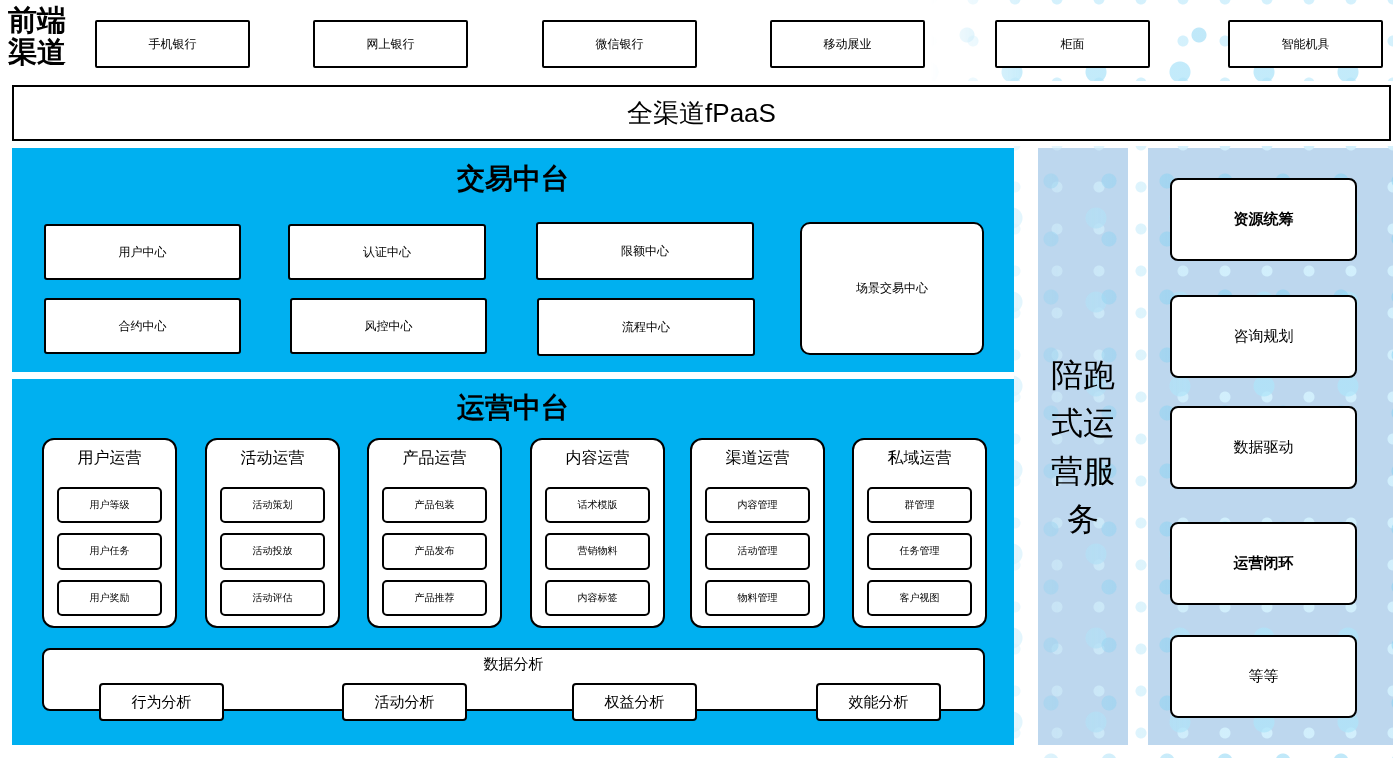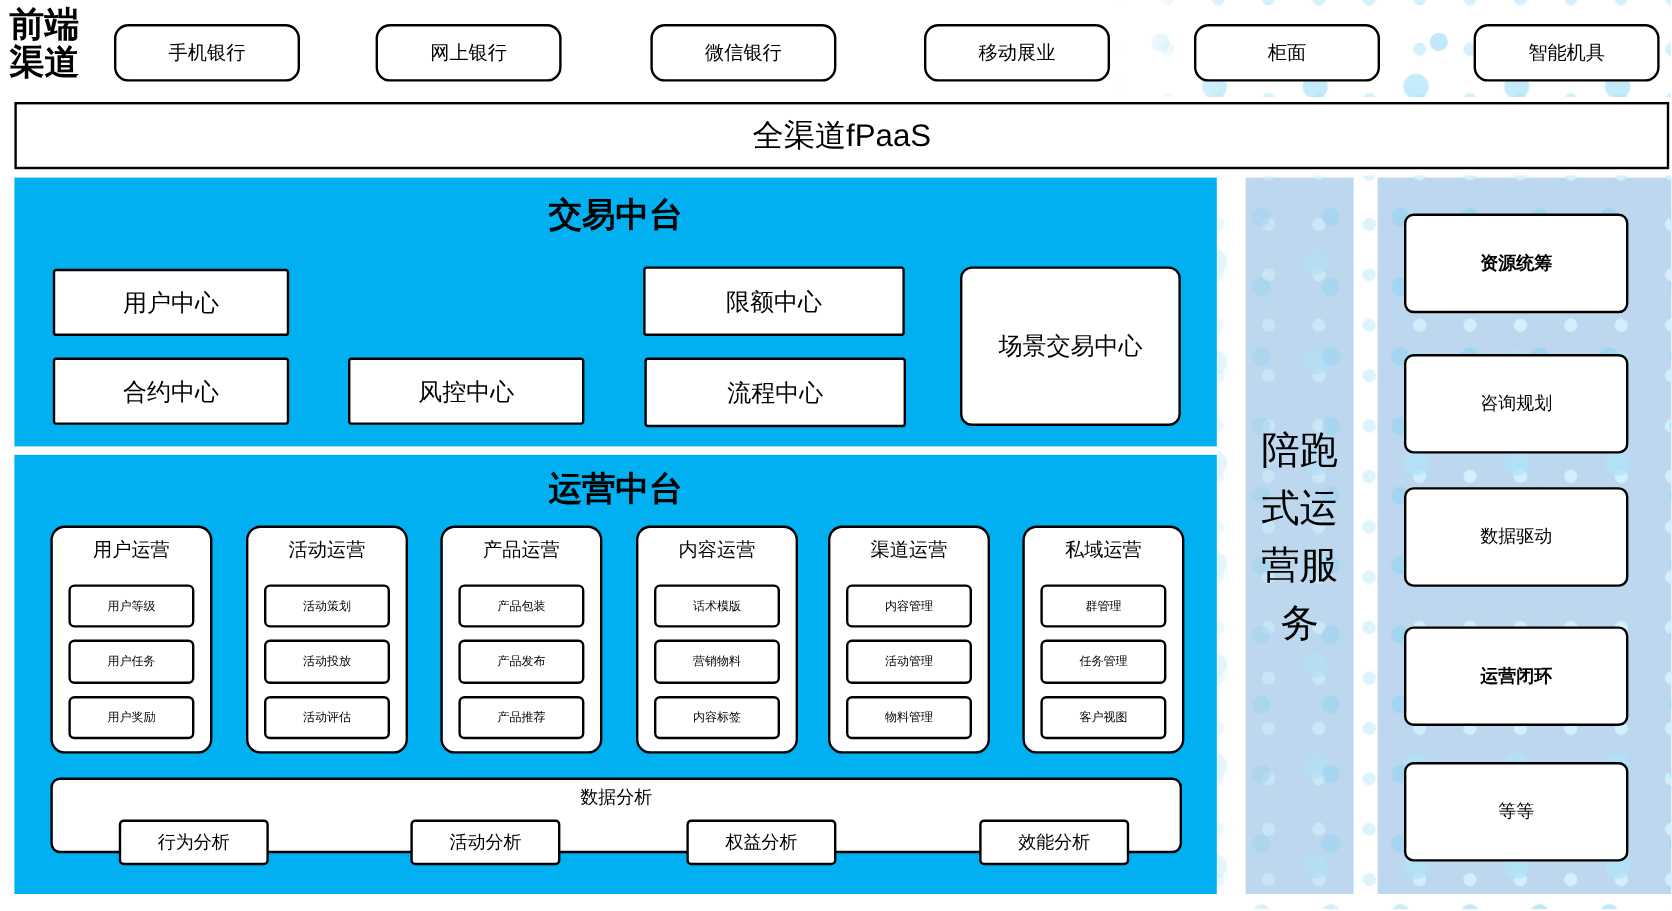--- a/index.html
+++ b/index.html
@@ -19,40 +19,40 @@
     mask-image:linear-gradient(to right,transparent 0,#000 22%);}
   .dots-right{left:1014px;top:146px;width:379px;height:612px;
     -webkit-mask-image:linear-gradient(to right,rgba(0,0,0,.45) 0,#000 55%);
     mask-image:linear-gradient(to right,rgba(0,0,0,.45) 0,#000 55%);}
 
   
   .front-label{position:absolute;left:8px;top:4px;width:86px;
     font-family:"DejaVu Serif","Liberation Serif",serif;font-weight:700;
     font-size:29px;line-height:1.12;white-space:pre-line;z-index:3;}
   .chan{position:absolute;top:20px;height:48px;width:155px;background:#fff;
-    border:2px solid #000;border-radius:12px;display:flex;align-items:center;
-    justify-content:center;font-size:16px;z-index:3;box-sizing:border-box;}
+    border:2px solid #000;border-radius:2px;display:flex;align-items:center;
+    justify-content:center;font-size:12px;z-index:3;box-sizing:border-box;}
   .chan-0{left:95px;} .chan-1{left:313px;} .chan-2{left:542px;}
   .chan-3{left:770px;} .chan-4{left:995px;} .chan-5{left:1228px;}
 
   .fpaas{position:absolute;left:12px;top:85px;width:1379px;height:56px;
     background:#fff;border:2px solid #000;display:flex;align-items:center;
     justify-content:center;font-size:26px;z-index:3;box-sizing:border-box;}
 
   
   .platform{position:absolute;left:12px;width:1002px;background:#00B0F0;}
   .trade{top:148px;height:224px;}
   .ops{top:379px;height:366px;}
   .platform-title{position:absolute;left:0;width:100%;text-align:center;
     font-size:28px;font-weight:700;}
   .trade .platform-title{top:12px;}
   .ops .platform-title{top:10px;}
 
   .wbox{position:absolute;background:#fff;border:2px solid #000;border-radius:3px;
-    display:flex;align-items:center;justify-content:center;font-size:20px;
+    display:flex;align-items:center;justify-content:center;font-size:12px;
     box-sizing:border-box;}
   .scene{border-radius:10px;}
 
   
   .ops-col{position:absolute;top:59px;width:135px;height:190px;background:#fff;
     border:2px solid #000;border-radius:12px;box-sizing:border-box;
     display:flex;flex-direction:column;align-items:center;padding:6px 0 10px;}
   .col-0{left:30px;} .col-1{left:193px;} .col-2{left:355px;}
   .col-3{left:518px;} .col-4{left:678px;} .col-5{left:840px;}
   .ops-col .col-header{font-size:16px;margin:2px 0 8px;}
@@ -100,20 +100,21 @@
   <div class="chan chan-2">微信银行</div>
   <div class="chan chan-3">移动展业</div>
   <div class="chan chan-4">柜面</div>
   <div class="chan chan-5">智能机具</div>
 
   <div class="fpaas">全渠道fPaaS</div>
 
   <div class="platform trade">
     <div class="platform-title">交易中台</div>
     <div class="wbox" style="left:32px;top:76px;width:197px;height:56px;">用户中心</div>
+    <div class="wbox" style="left:276px;top:76px;width:198px;height:56px;">认证中心</div>
     <div class="wbox" style="left:524px;top:74px;width:218px;height:58px;">限额中心</div>
     <div class="wbox scene" style="left:788px;top:74px;width:184px;height:133px;">场景交易中心</div>
     <div class="wbox" style="left:32px;top:150px;width:197px;height:56px;">合约中心</div>
     <div class="wbox" style="left:278px;top:150px;width:197px;height:56px;">风控中心</div>
     <div class="wbox" style="left:525px;top:150px;width:218px;height:58px;">流程中心</div>
   </div>
 
   <div class="platform ops">
     <div class="platform-title">运营中台</div>
 

